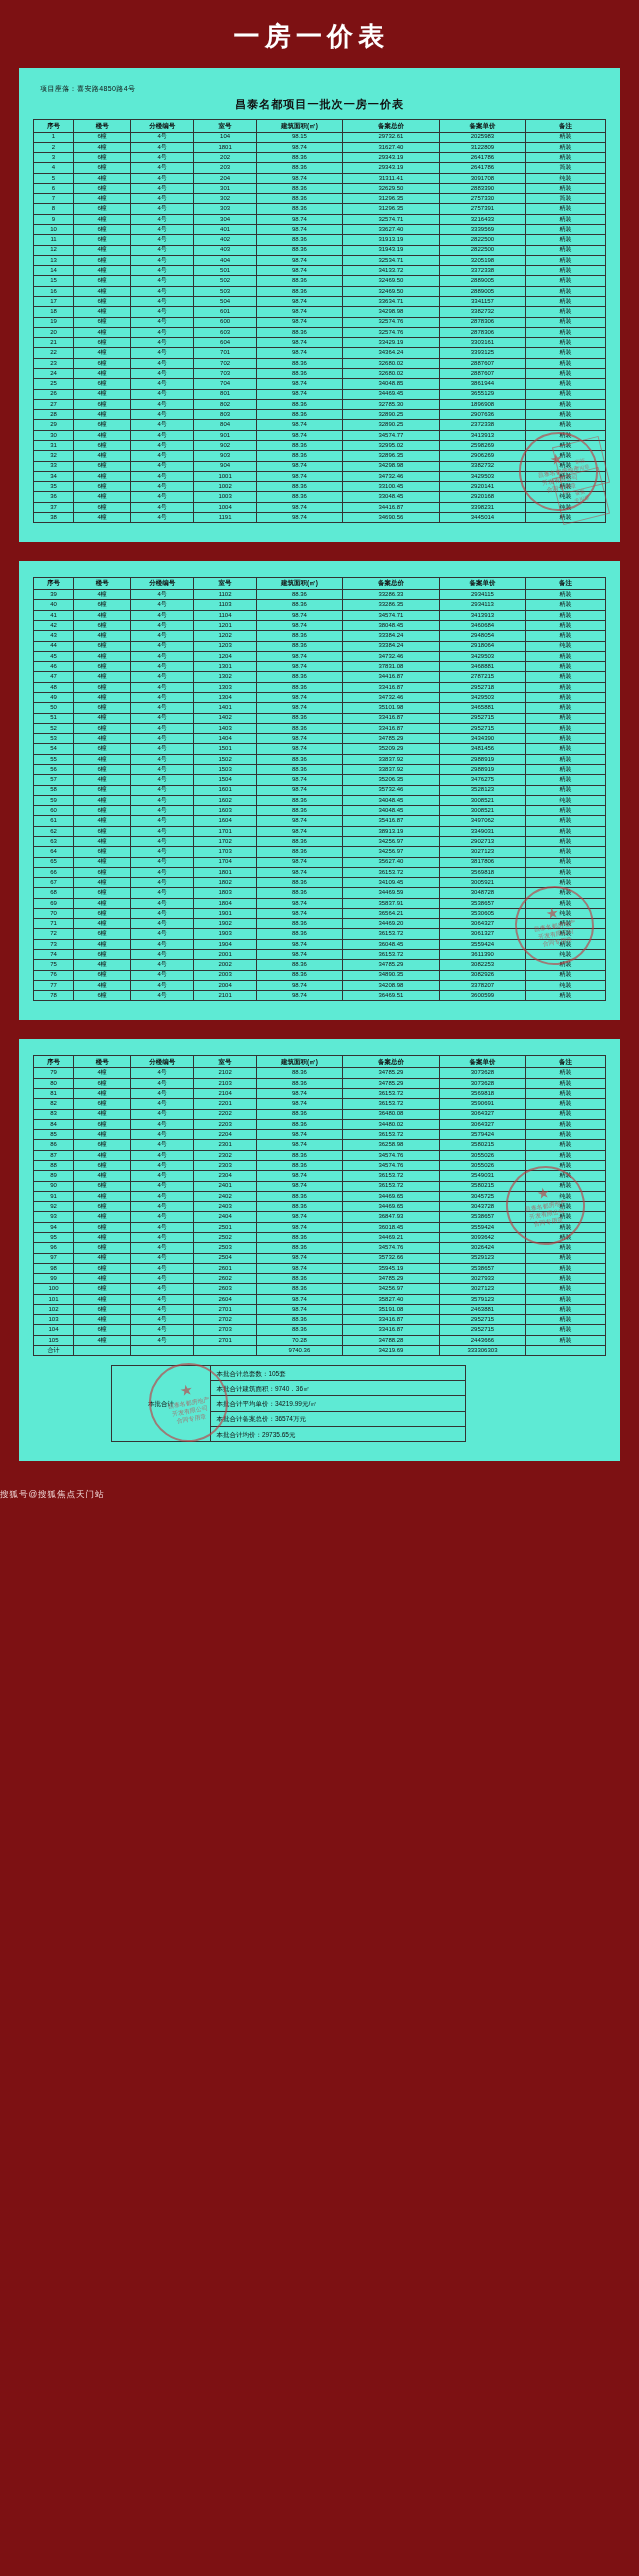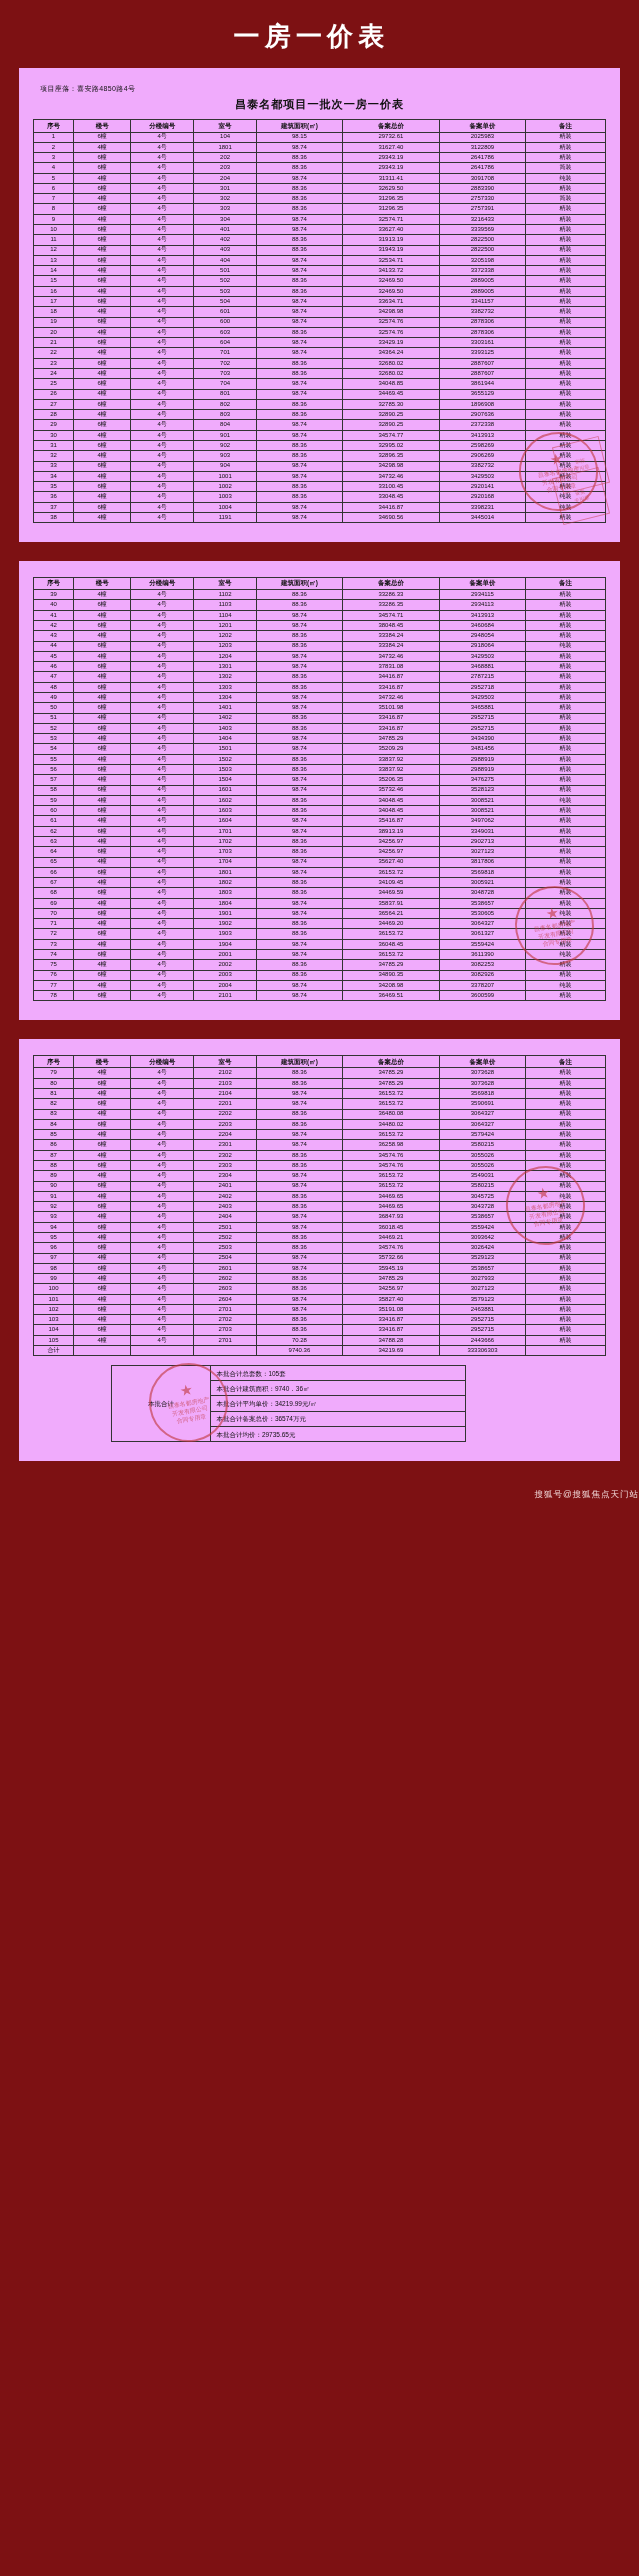--- a/index.html
+++ b/index.html
@@ -13,21 +13,21 @@
   .page-title {
     text-align: center;
     color: #ffffff;
     font-family: "Liberation Serif", serif;
     font-size: 26px;
     font-weight: bold;
     letter-spacing: 5.2px;
     padding: 19px 16px 14px 0;
   }
   .sheet {
-    background: #f0abfc;
+    background: #5eead4;
     margin: 0 19px 19px 19px;
     padding: 15.5px 14px 19px 14px;
     position: relative;
     overflow: hidden;
   }
   .sheet-title {
     text-align: center;
     font-family: "Liberation Serif", serif;
     font-size: 11.2px;
     font-weight: bold;
@@ -122,21 +122,21 @@
     white-space: nowrap;
   }
   table.summary td.label {
     width: 28%;
     text-align: center;
     vertical-align: middle;
   }
   .footer {
     color: #f0d6d6;
     font-size: 8.6px;
-    text-align: right;
+    text-align: left;
     padding: 8.6px 0 14px 0;
     letter-spacing: 0.9px;
   }
 </style>
 </head>
 <body>
 
 <div class="page-title">一房一价表</div>
 
 <div class="sheet">

